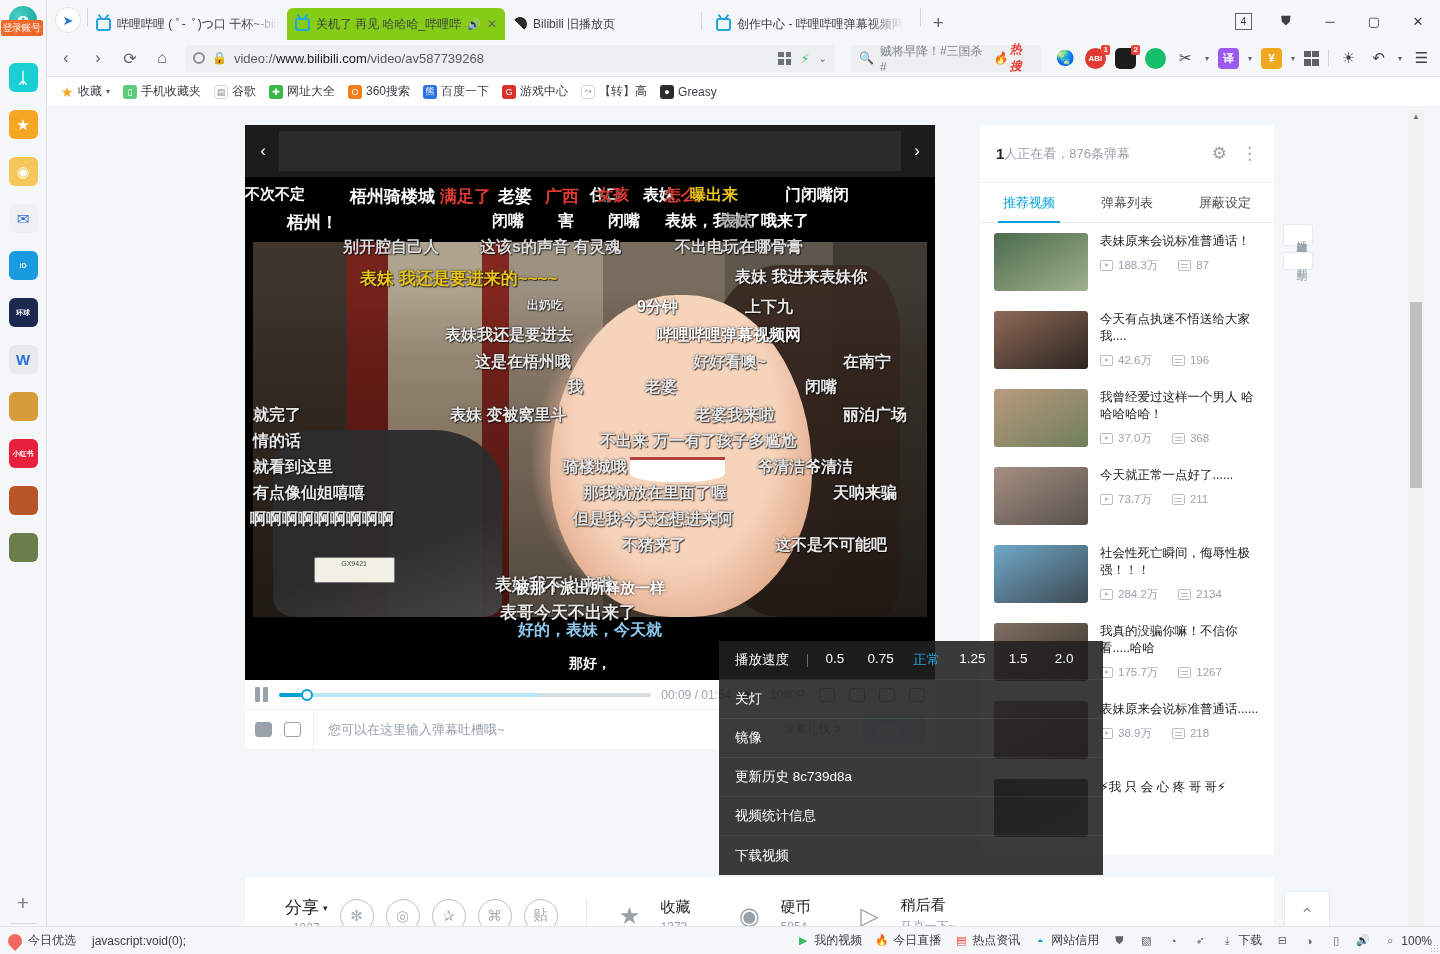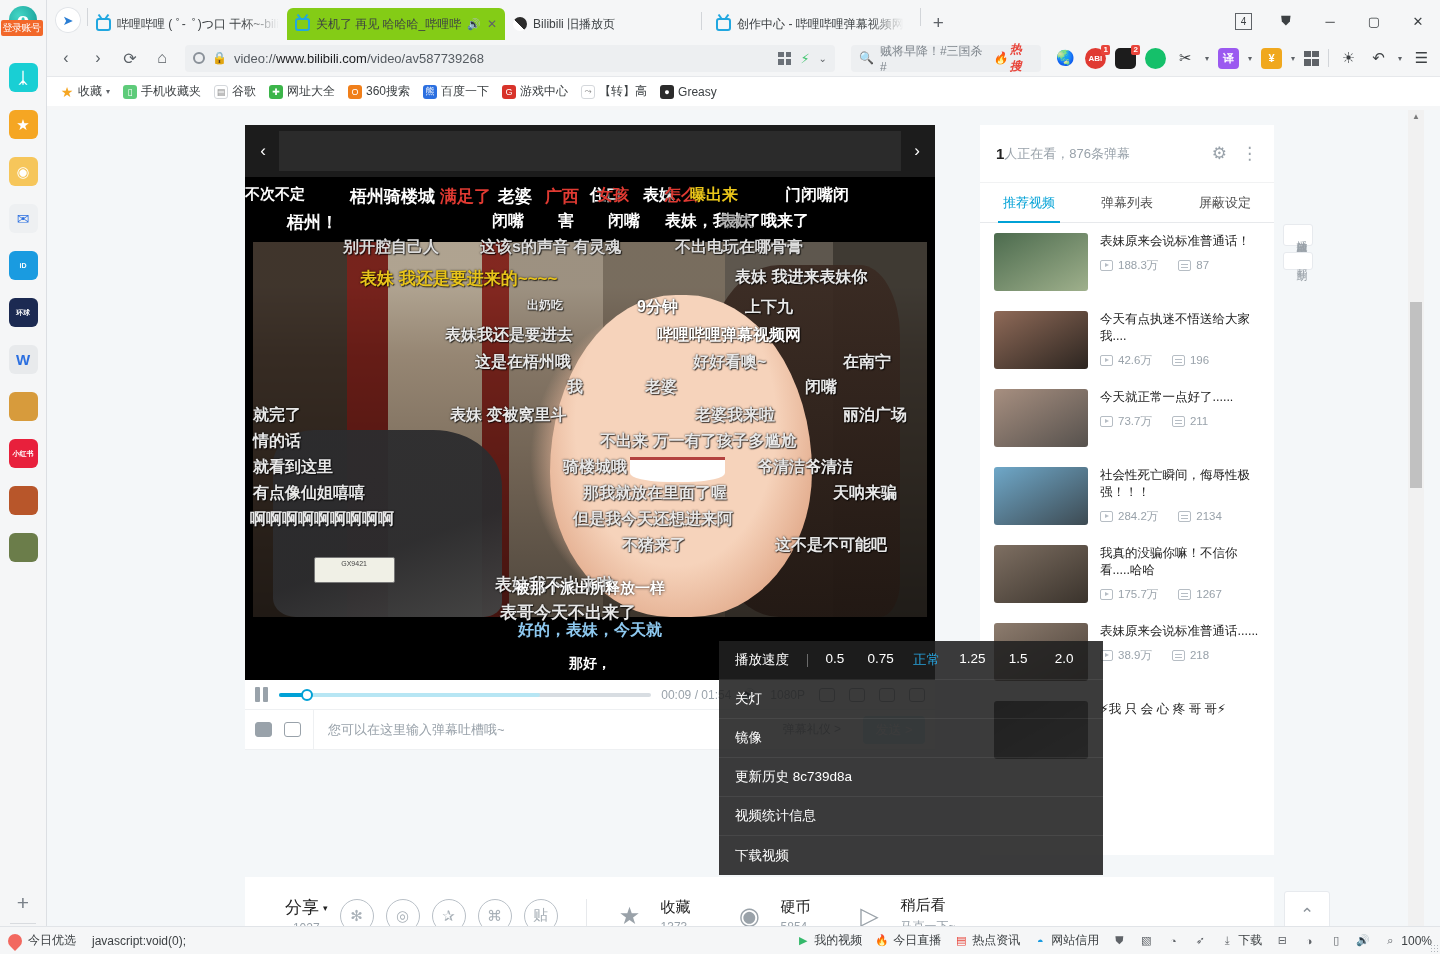--- a/index.html
+++ b/index.html
@@ -549,20 +549,38 @@
                     <span>42.6万</span>
                   </div>
                   <div class="rstat">
                     <div class="dmk-ico"></div>
                     <span>196</span>
                   </div>
                 </div>
               </div>
             </div>
             <div class="ritem">
+              <div class="rthumb" style="background: linear-gradient(150deg, rgb(185, 154, 126), rgb(111, 127, 92));"></div>
+              <div class="rbody">
+                <div class="rtitle">我曾经爱过这样一个男人 哈哈哈哈哈！</div>
+                <div class="rstats">
+                  <div class="rstat">
+                    <div class="play-ico">
+                      <i></i>
+                    </div>
+                    <span>37.0万</span>
+                  </div>
+                  <div class="rstat">
+                    <div class="dmk-ico"></div>
+                    <span>368</span>
+                  </div>
+                </div>
+              </div>
+            </div>
+            <div class="ritem">
               <div class="rthumb" style="background: linear-gradient(150deg, rgb(167, 143, 128), rgb(86, 81, 77));"></div>
               <div class="rbody">
                 <div class="rtitle">今天就正常一点好了......</div>
                 <div class="rstats">
                   <div class="rstat">
                     <div class="play-ico">
                       <i></i>
                     </div>
                     <span>73.7万</span>
                   </div>

